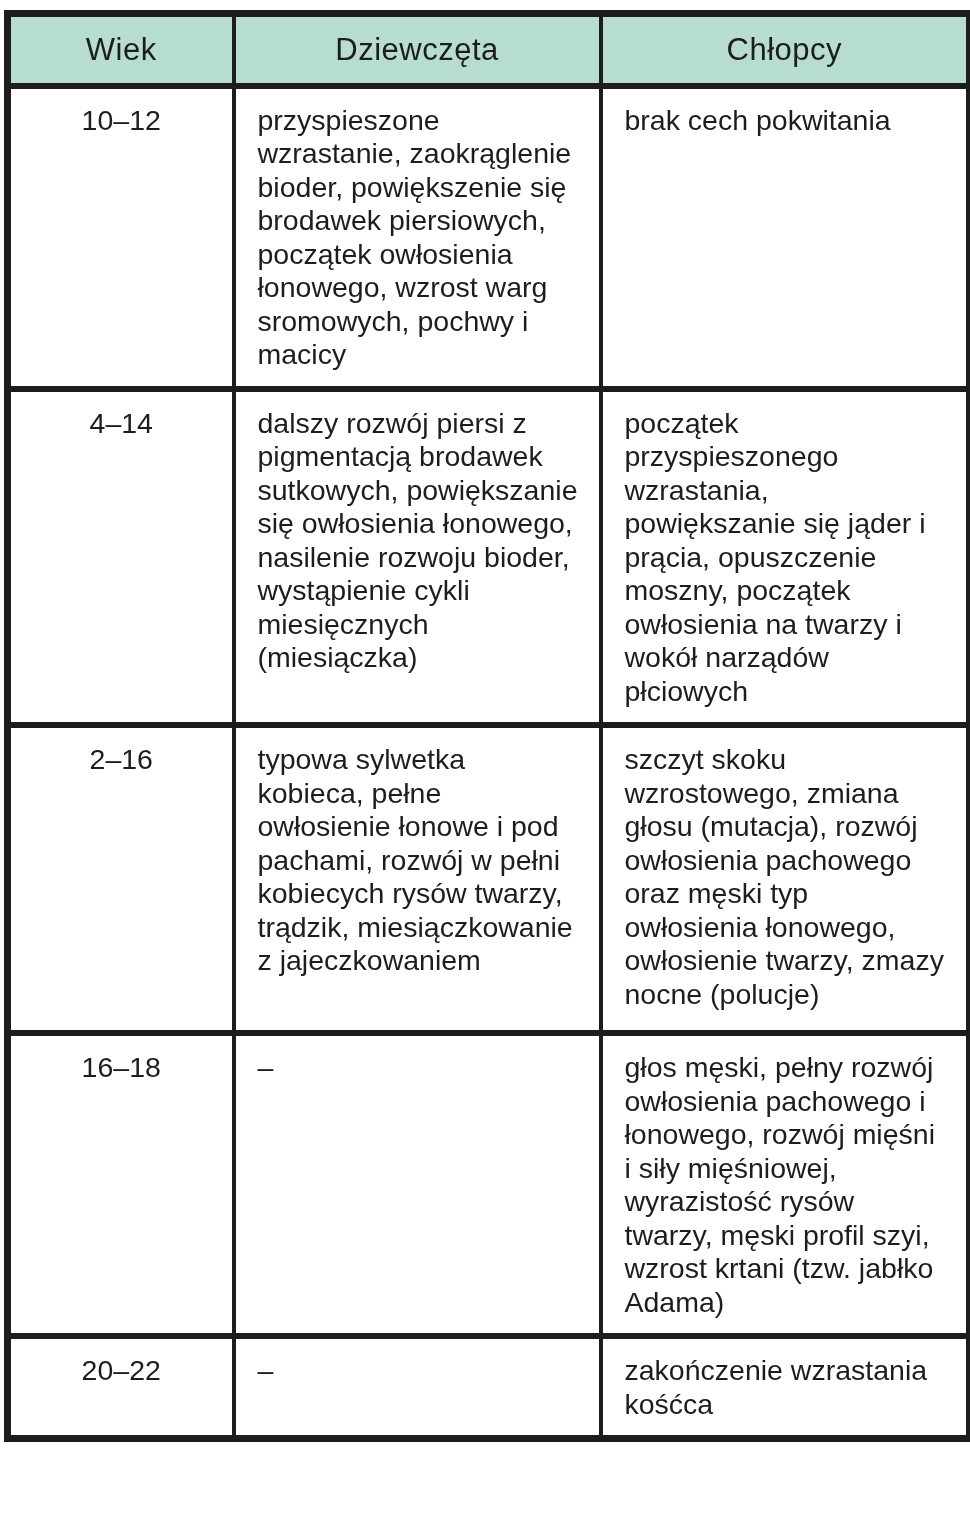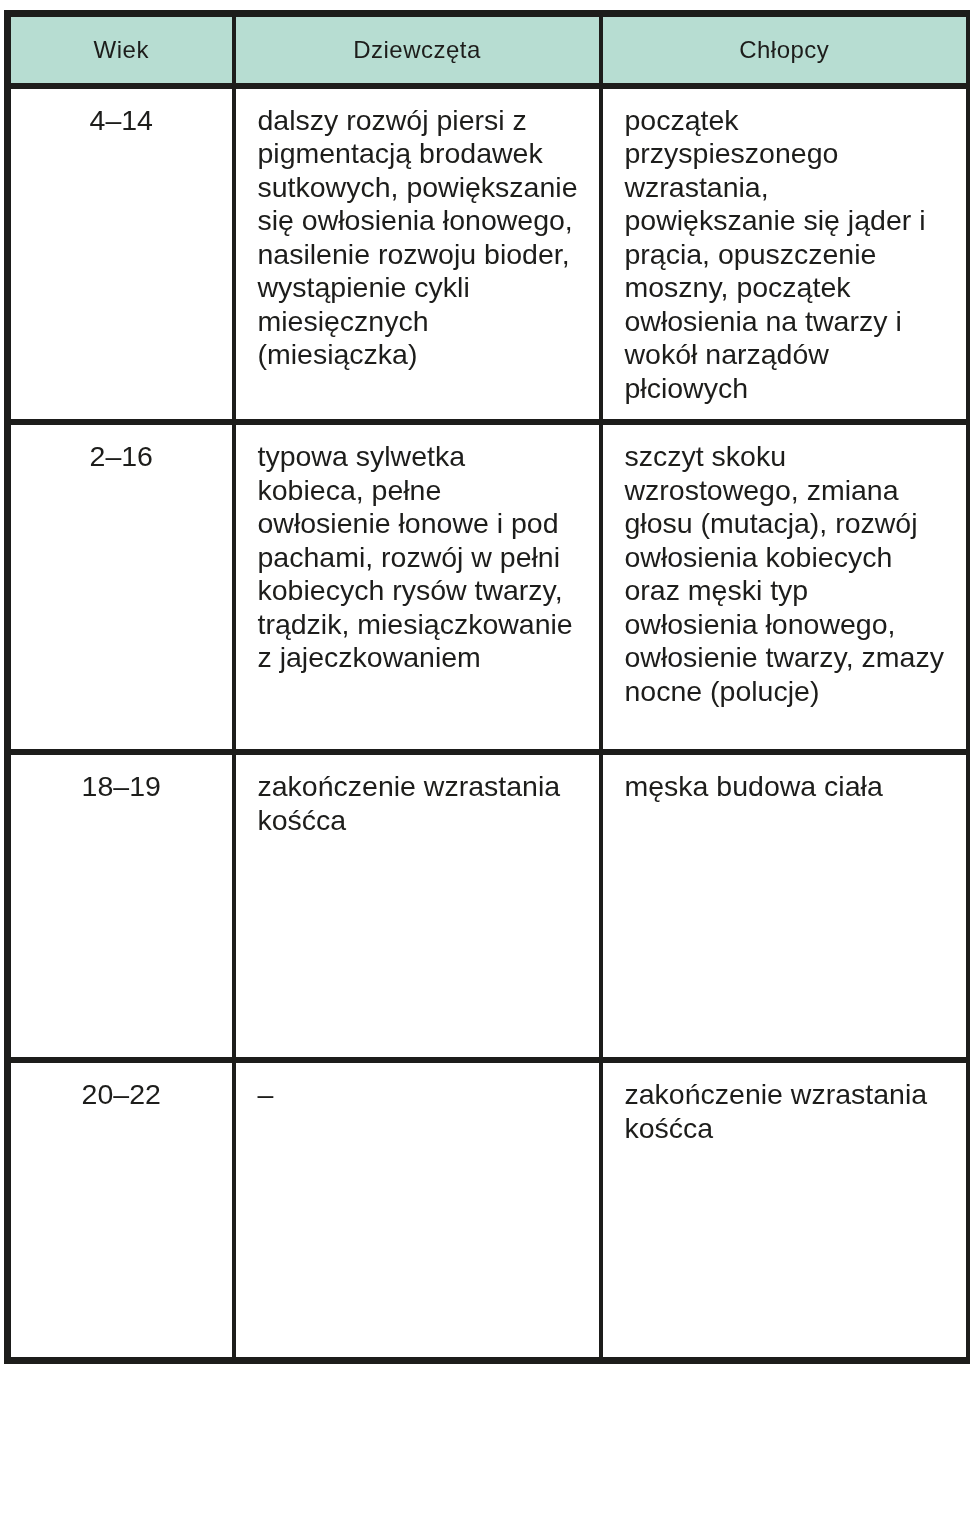--- a/index.html
+++ b/index.html
@@ -32,21 +32,21 @@
     border:solid var(--border-color);
     border-width:6px 4px;
     vertical-align:top;
     font-weight:normal;
   }
   thead th{
     background:var(--header-bg);
     height:72px;
     vertical-align:middle;
     text-align:center;
-    font-size:24px;
+    font-size:31px;
     letter-spacing:.5px;
   }
   tbody td{
     font-size:28.5px;
     line-height:33.5px;
     padding:15px 20px 14px 22px;
   }
   tbody td.age-cell{
     text-align:center;
     padding-left:6px;
@@ -72,34 +72,39 @@
     </colgroup>
     <thead>
       <tr>
         <th>Wiek</th>
         <th>Dziewczęta</th>
         <th>Chłopcy</th>
       </tr>
     </thead>
     <tbody>
 
+    <tr>
+        <td class="age-cell">10–12</td>
+        <td class="girls-cell">przyspieszone wzrastanie, zaokrąglenie bioder, powiększenie się brodawek piersiowych, początek owłosienia łonowego, wzrost warg sromowych, pochwy i macicy</td>
+        <td class="boys-cell">brak cech pokwitania</td>
+      </tr>
         <tr>
         <td class="age-cell">4–14</td>
         <td class="girls-cell">dalszy rozwój piersi z pigmentacją brodawek sutkowych, powiększanie się owłosienia łonowego, nasilenie rozwoju bioder, wystąpienie cykli miesięcznych (miesiączka)</td>
         <td class="boys-cell">początek przyspieszonego wzrastania, powiększanie się jąder i prącia, opuszczenie moszny, początek owłosienia na twarzy i wokół narządów płciowych</td>
       </tr>
         <tr>
         <td class="age-cell">2–16</td>
         <td class="girls-cell">typowa sylwetka kobieca, pełne owłosienie łonowe i pod pachami, rozwój w pełni kobiecych rysów twarzy, trądzik, miesiączkowanie z jajeczkowaniem</td>
-        <td class="boys-cell">szczyt skoku wzrostowego, zmiana głosu (mutacja), rozwój owłosienia kobiecych oraz męski typ owłosienia łonowego, owłosienie twarzy, zmazy nocne (polucje)</td>
+        <td class="boys-cell">szczyt skoku wzrostowego, zmiana głosu (mutacja), rozwój owłosienia pachowego oraz męski typ owłosienia łonowego, owłosienie twarzy, zmazy nocne (polucje)</td>
       </tr>
         <tr>
-        <td class="age-cell">18–19</td>
-        <td class="girls-cell">zakończenie wzrastania kośćca</td>
-        <td class="boys-cell">męska budowa ciała</td>
+        <td class="age-cell">16–18</td>
+        <td class="girls-cell">–</td>
+        <td class="boys-cell">głos męski, pełny rozwój owłosienia pachowego i łonowego, rozwój mięśni i siły mięśniowej, wyrazistość rysów twarzy, męski profil szyi, wzrost krtani (tzw. jabłko Adama)</td>
       </tr>
         <tr>
         <td class="age-cell">20–22</td>
         <td class="girls-cell">–</td>
         <td class="boys-cell">zakończenie wzrastania kośćca</td>
       </tr>
       </tbody>
   </table>
 </div>
 

